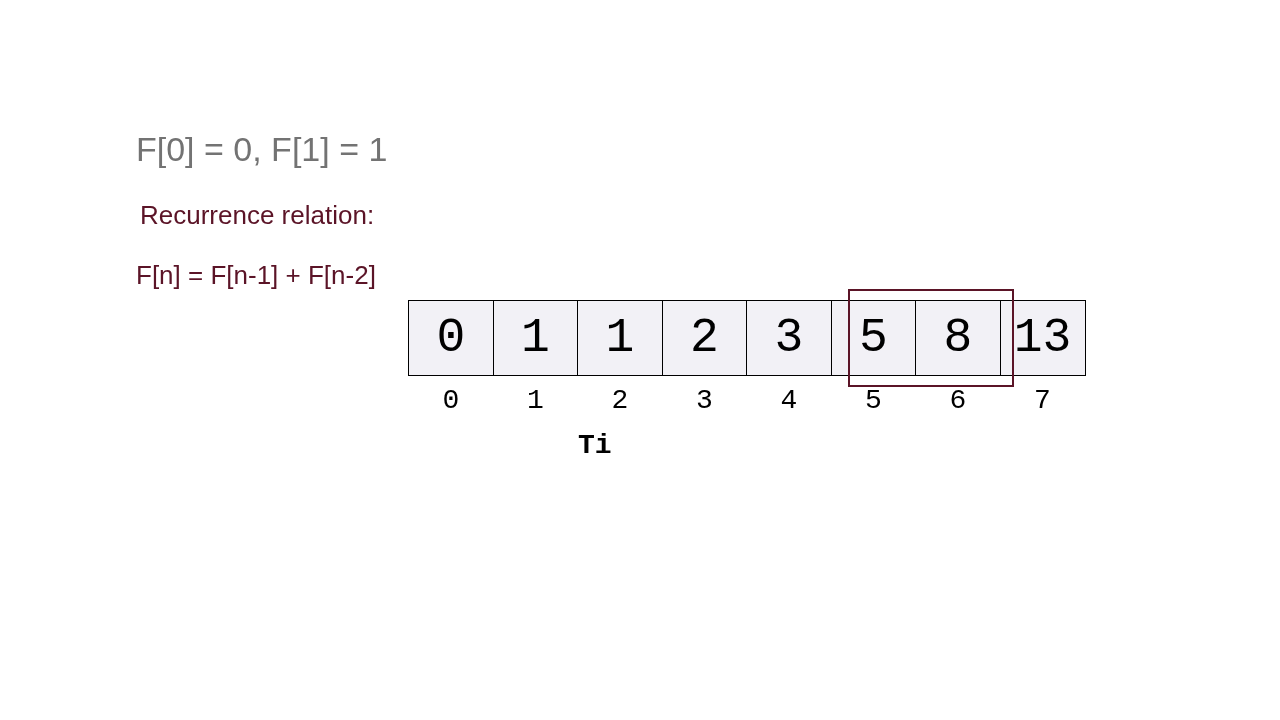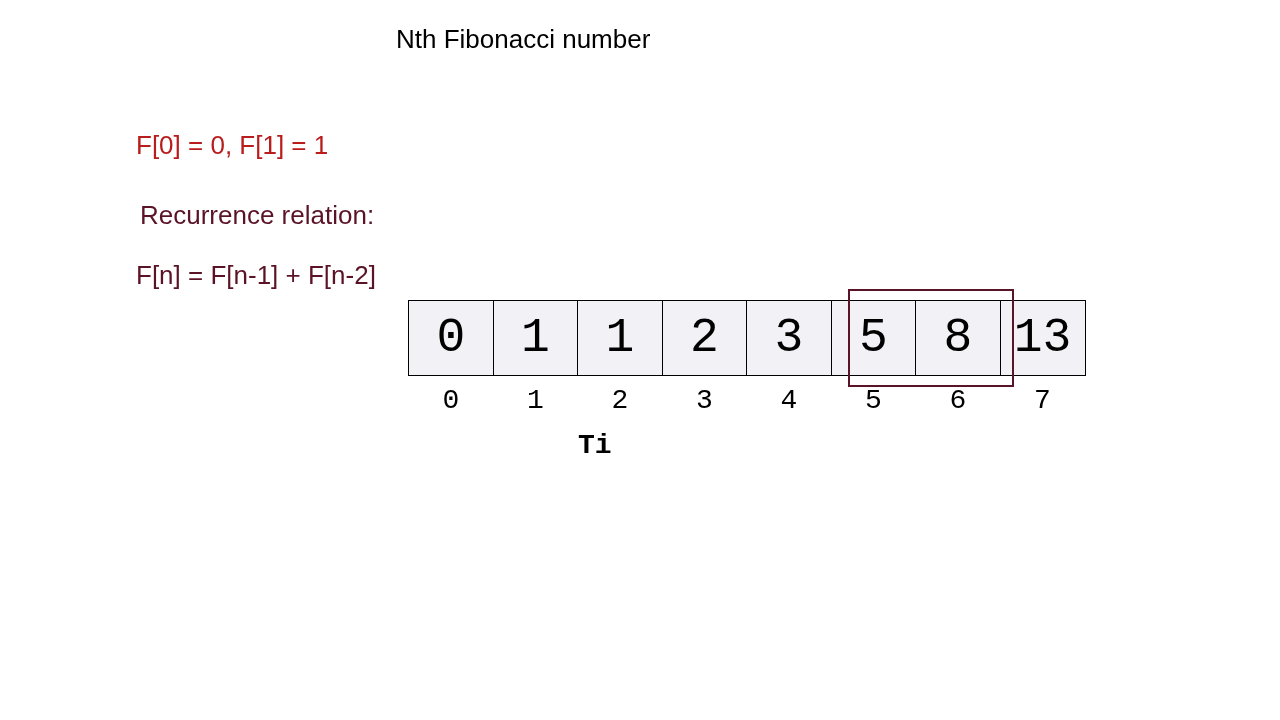--- a/index.html
+++ b/index.html
@@ -19,22 +19,22 @@
       top: 22px;
       left: 396px;
       font-size: 26px;
       color: #000000;
       line-height: 1.35;
     }
     .base-cases {
       position: absolute;
       top: 130px;
       left: 136px;
-      font-size: 26px;
-      color: #b91c1c;
+      font-size: 34px;
+      color: #737373;
     }
     .recurrence-label {
       position: absolute;
       top: 200px;
       left: 140px;
       font-size: 26px;
       color: #5b1427;
     }
     .recurrence-formula {
       position: absolute;
@@ -101,21 +101,20 @@
       font-size: 28px;
       color: #000000;
       font-family: "Consolas", "Courier New", monospace;
       font-weight: bold;
     }
   </style>
 </head>
 <body>
 
 <div class="title">
-  <div>Nth Fibonacci number</div>
 </div>
 
 <div class="base-cases">F[0] = 0, F[1] = 1</div>
 
 <div class="recurrence-label">Recurrence relation:</div>
 <div class="recurrence-formula">F[n] = F[n-1] + F[n-2]</div>
 
 <div class="array-container">
   <div class="array-cell">0</div>
   <div class="array-cell">1</div>

